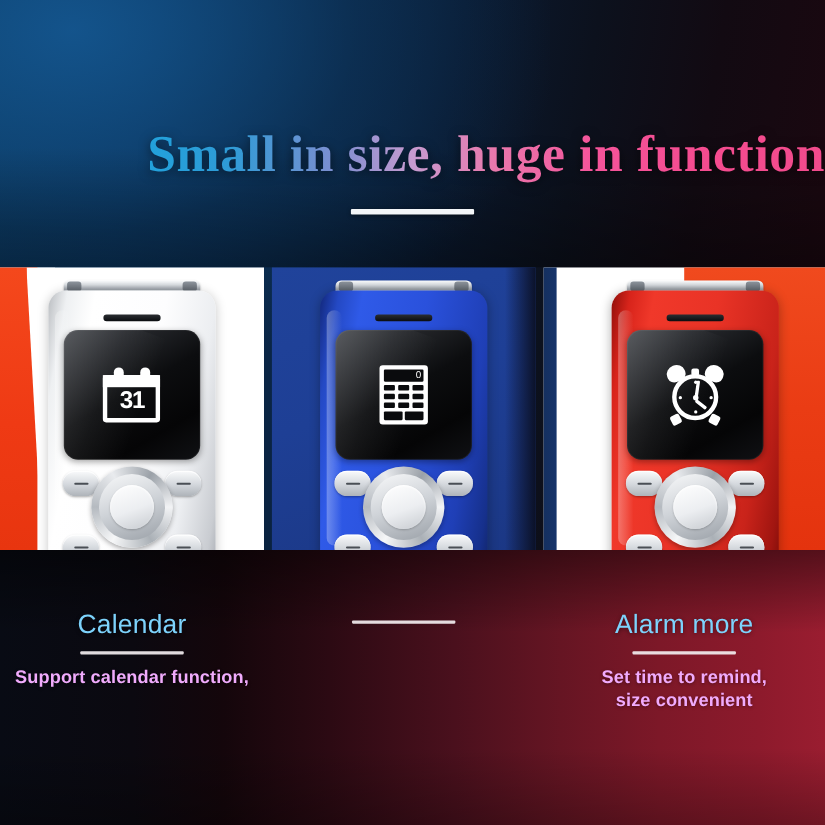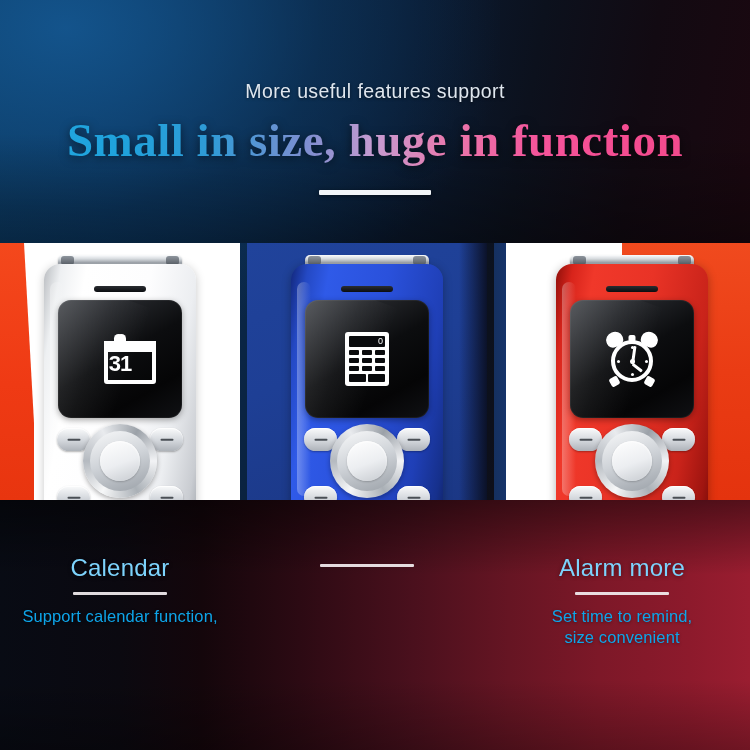--- a/index.html
+++ b/index.html
@@ -33,21 +33,21 @@
   }
 
   
   .hero{position:absolute;left:0;right:0;top:0;height:243px;}
   .subtitle{
     position:absolute;left:0;right:0;top:80px;text-align:center;
     font-size:19.5px;letter-spacing:.4px;color:#dfe6ee;
     text-shadow:0 1px 3px rgba(0,0,0,.5);
   }
   .headline{
-    position:absolute;left:0;right:0;top:113px;text-align:center;
+    position:absolute;left:0;right:0;top:113px;text-align:right;
     font-family:"Liberation Serif",serif;font-weight:700;
     font-size:47px;letter-spacing:.5px;white-space:nowrap;
     background-image:linear-gradient(90deg,#21a7e0 0%,#1fa2dc 16%,#2f9bd6 28%,#7f8ed0 41%,#c79bd0 50%,#e978ac 60%,#f5549a 72%,#f44b8f 86%,#f14b8c 100%);
     -webkit-background-clip:text;background-clip:text;
     color:transparent;-webkit-text-fill-color:transparent;
     filter:drop-shadow(0 2px 5px rgba(0,0,0,.55));
   }
   .rule{
     position:absolute;left:50%;transform:translateX(-50%);top:190px;
     width:112px;height:5px;background:#f2f5f8;border-radius:1px;
@@ -111,21 +111,21 @@
   .screen{position:absolute;left:14px;top:36px;width:124px;height:118px;border-radius:13px;
     background:linear-gradient(150deg,#3a3d42 0%,#24262a 22%,#0c0d0f 48%,#050506 76%,#101114 100%);
     box-shadow:inset 0 0 0 1px rgba(255,255,255,.06),0 2px 6px rgba(0,0,0,.35);
     overflow:hidden;}
   .screen .glare{position:absolute;left:-24px;top:-12px;width:92px;height:168px;
     transform:rotate(20deg);
     background:linear-gradient(90deg,rgba(255,255,255,.16),rgba(255,255,255,.05) 58%,rgba(255,255,255,0));}
   .screen .icon{position:absolute;left:50%;top:50%;transform:translate(-50%,-50%);}
 
   
-  .cal{width:32px;height:50px;position:relative;}
+  .cal{width:32px;height:50px;position:relative;padding-left:21px;}
   .cal .ring{position:absolute;top:0;width:9px;height:13px;border-radius:5px;background:#fff;}
   .cal .ring.l{left:10px;} .cal .ring.r{right:10px;}
   .cal .frame{position:absolute;left:0;top:7px;width:52px;height:43px;
     box-sizing:border-box;border:4px solid #fff;border-radius:3px;background:transparent;}
   .cal .bar{position:absolute;left:0;top:7px;width:52px;height:11px;background:#fff;}
   .cal .num{position:absolute;left:0;right:0;top:19px;text-align:center;
     font-family:"Liberation Sans",sans-serif;font-weight:700;font-size:22px;line-height:22px;
     color:#fff;letter-spacing:-1px;}
 
   
@@ -184,37 +184,36 @@
   
   .captions{position:absolute;left:0;top:500px;width:750px;height:250px;}
   .cap-col{position:absolute;top:54px;text-align:center;}
   .c1{left:0;width:240px;}
   .c2{left:247px;width:240px;}
   .c3{left:494px;width:256px;}
   .cap-title{font-size:24px;color:#7dd3fc;letter-spacing:.2px;
     text-shadow:0 1px 4px rgba(0,0,0,.45);}
   .cap-rule{width:94px;height:2.5px;background:#f3eef0;margin:10px auto 11px;border-radius:1px;
     opacity:.92;}
-  .cap-desc{font-size:16.5px;line-height:21px;color:#0ea5e9;letter-spacing:.1px;
-    text-shadow:0 1px 3px rgba(0,0,0,.4);}
+  .cap-desc{font-size:16.5px;line-height:21px;color:#f0abfc;letter-spacing:.1px;
+    text-shadow:0 1px 3px rgba(0,0,0,.4);font-weight:bold;}
   .cap-desc span{display:block;}
 </style>
 </head>
 <body>
 
 <div class="page">
 
   <div class="bg-base"></div>
   <div class="bg-top-glow"></div>
   <div class="bg-hero-shade"></div>
   <div class="bg-bottom"></div>
   <div class="bg-bottom-shade"></div>
 
   <div class="hero">
-    <div class="subtitle">More useful features support</div>
     <div class="headline">Small in size, huge in function</div>
     <div class="rule"></div>
   </div>
 
   <div class="strip">
 
     <div class="panel p1">
       <div class="pbg"></div>
       <div class="pbg-accent"></div>
       <div class="phone">

